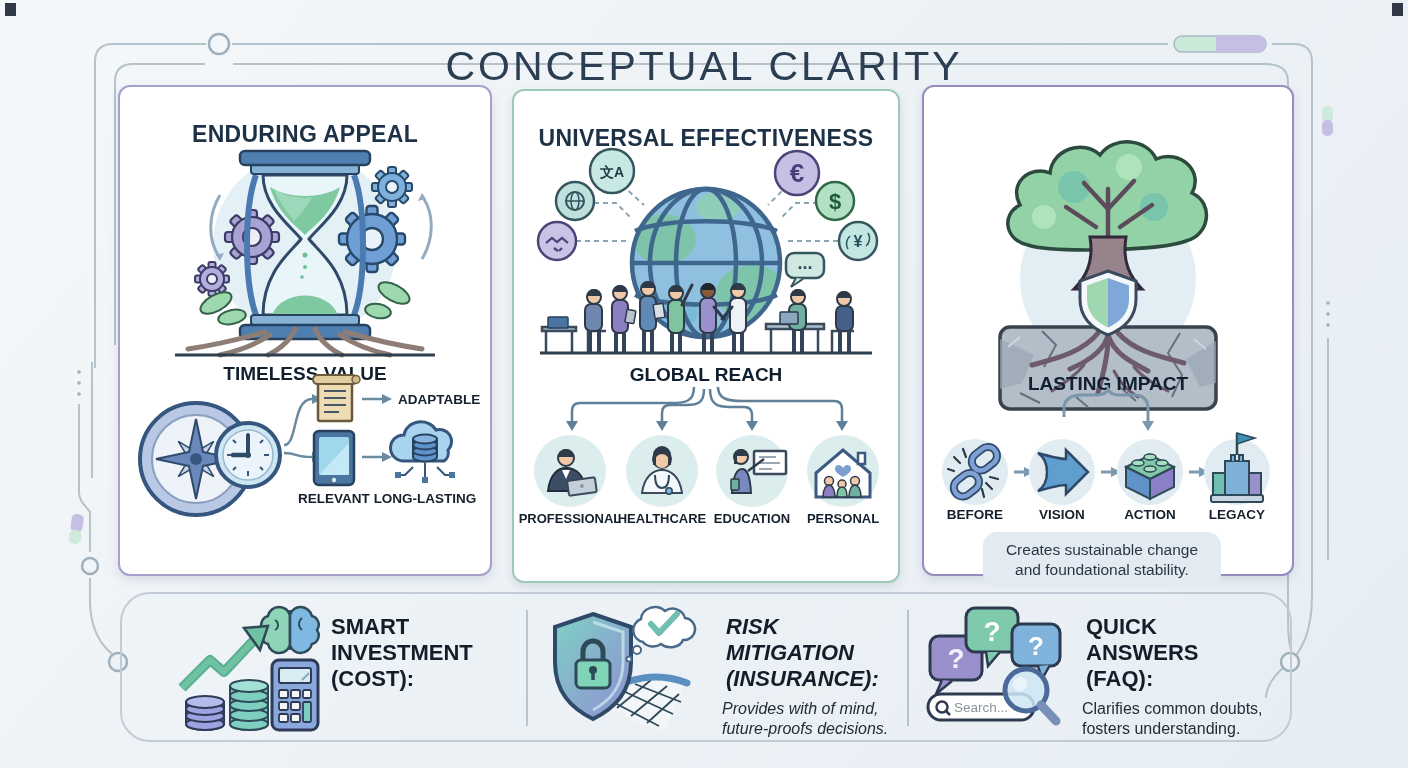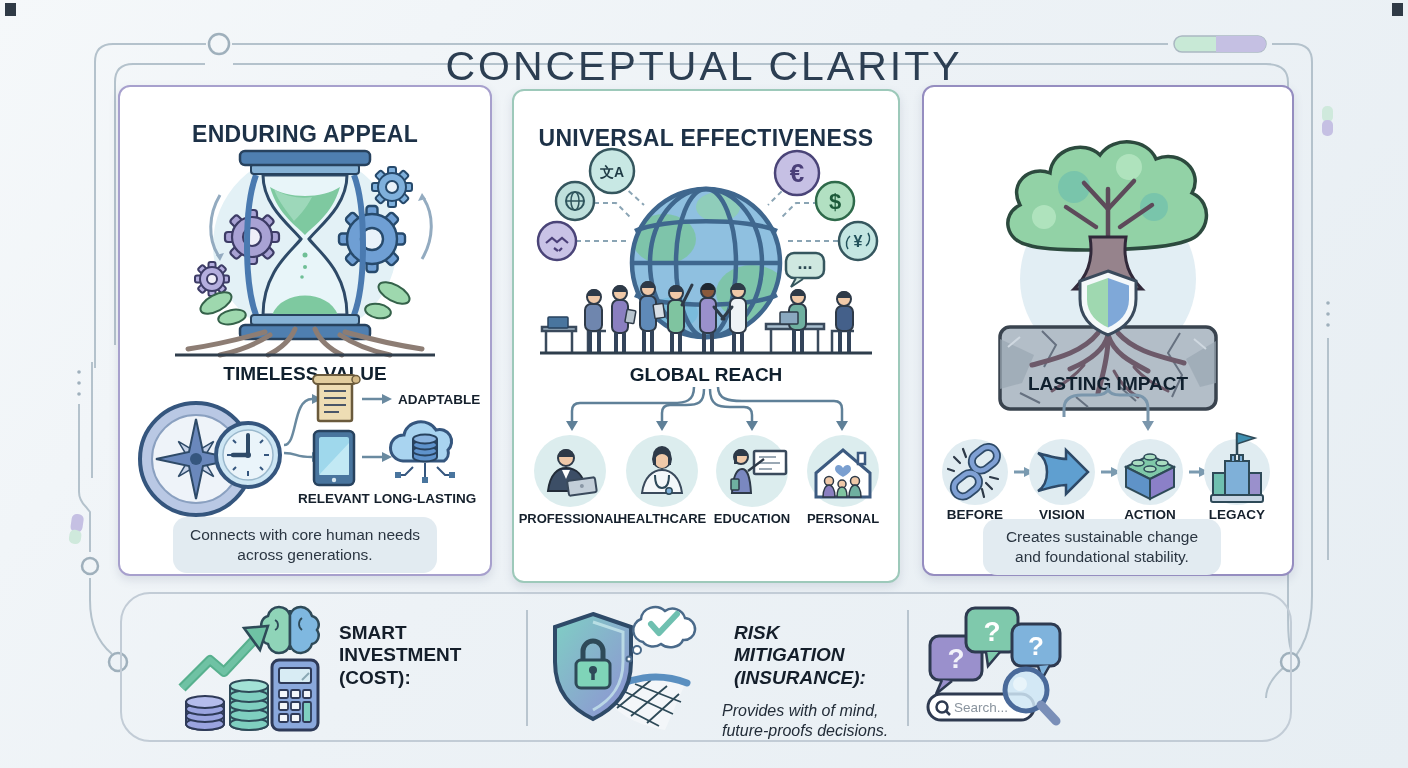--- a/index.html
+++ b/index.html
@@ -14,28 +14,28 @@
   .card1{left:118px;top:85px;width:370px;height:487px;border:2px solid #a7a0cd;}
   .card2{left:512px;top:82px;width:384px;height:490px;border:2px solid #9dc9ba;margin-top:7px;}
   .card3{left:922px;top:85px;width:368px;height:487px;border:2px solid #958dc0;}
   .card-title{position:absolute;top:15px;left:0;right:0;text-align:center;
     font-size:23px;font-weight:700;color:#1d3147;letter-spacing:.3px;}
   .card-svg{position:absolute;left:0;top:0;}
   .note{position:absolute;background:#e2ebf1;border-radius:14px;text-align:center;
     font-size:15.5px;line-height:1.28;color:#2b3642;padding:8px 10px;box-sizing:border-box;}
   .note1{left:53px;top:430px;width:264px;}
   .note2{left:69px;top:433px;width:246px;}
-  .note3{left:59px;top:432px;width:238px;}
+  .note3{left:59px;top:445px;width:238px;}
   .footer-band{position:absolute;left:120px;top:592px;width:1172px;height:150px;
     border:2px solid #c2ccd6;border-radius:30px;box-sizing:border-box;}
   .f-div{position:absolute;top:16px;height:116px;width:2px;background:#b9c5cf;}
   .f-div1{left:404px;} .f-div2{left:785px;}
   .f-icon{position:absolute;top:8px;}
   .f-text{position:absolute;top:16px;}
-  .f-title{font-size:19px;font-weight:700;color:#141e2a;line-height:1.18;margin:12px;}
+  .f-title{font-size:22px;font-weight:700;color:#141e2a;line-height:1.18;margin:4px;}
   .f-body{font-size:16px;color:#232d39;line-height:1.24;margin:7px 0 0 0;}
   .ft1{left:205px;width:195px;} .ft2{left:600px;width:178px;font-style:italic;} .ft3{left:960px;width:185px;}
   .fi1{left:50px;} .fi2{left:425px;} .fi3{left:802px;}
   .decor{position:absolute;left:0;top:0;pointer-events:none;}
 </style>
 </head>
 <body>
 
 <div class="canvas">
 
@@ -221,21 +221,20 @@
         <g stroke="#35567e" stroke-width="2" fill="none">
           <path d="M293,380 L285,388 H279 M317,380 L325,388 H331 M305,376 V392"></path>
         </g>
         <rect x="275" y="385" width="6" height="6" fill="#49759e"></rect>
         <rect x="329" y="385" width="6" height="6" fill="#49759e"></rect>
         <rect x="302" y="390" width="6" height="6" fill="#49759e"></rect>
       </g>
       <text x="214" y="416" text-anchor="middle" font-size="13.5" font-weight="bold" fill="#15202c">RELEVANT</text>
       <text x="305" y="416" text-anchor="middle" font-size="13.5" font-weight="bold" fill="#15202c">LONG-LASTING</text>
     </svg>
-    <div class="note note1">Connects with core human needs across generations.</div>
   </section>
 
   <section class="card card2">
     <h2 class="card-title">UNIVERSAL EFFECTIVENESS</h2>
     <svg class="card-svg" width="384" height="490" viewBox="0 0 384 490">
       <defs>
           <clipPath id="globeClip">
             <circle cx="192" cy="172" r="74"></circle>
           </clipPath>
         </defs>
@@ -646,15 +645,19 @@
         <circle cx="18" cy="105" r="5.5" fill="none" stroke="#2e3a50" stroke-width="2.5"></circle>
         <path d="M22,109 l4,4" stroke="#2e3a50" stroke-width="2.5"></path>
         <text x="30" y="110" font-size="13.5" fill="#8a949e">Search...</text>
       </g>
       <g>
         <circle cx="102" cy="88" r="21" fill="#cfe6f4" fill-opacity=".85" stroke="#4a6a9a" stroke-width="5"></circle>
         <circle cx="96" cy="82" r="7" fill="#e8f4fa"></circle>
         <path d="M117,103 L132,119" stroke="#7a8fb8" stroke-width="9" stroke-linecap="round"></path>
       </g>
     </svg>
+    <div class="f-text ft3">
+      <h3 class="f-title">QUICK ANSWERS (FAQ):</h3>
+      <p class="f-body">Clarifies common doubts, fosters understanding.</p>
+    </div>
   </div>
 
 </div>
 
 </body></html>

